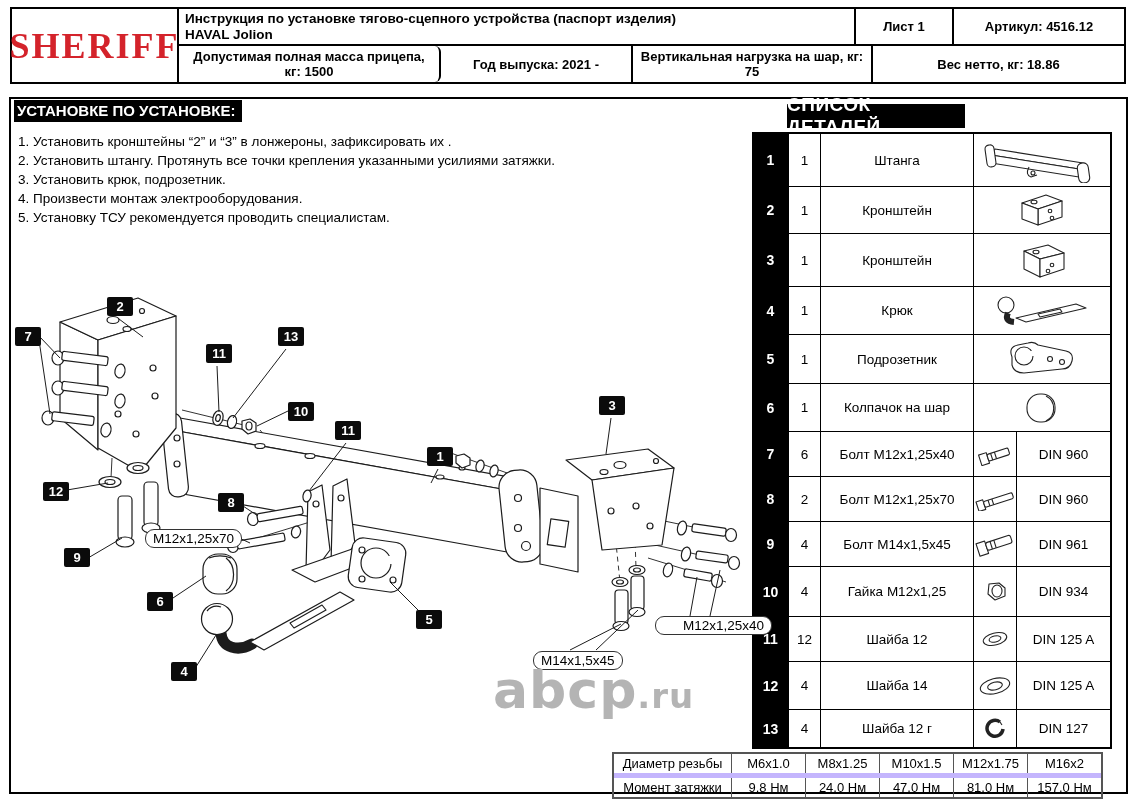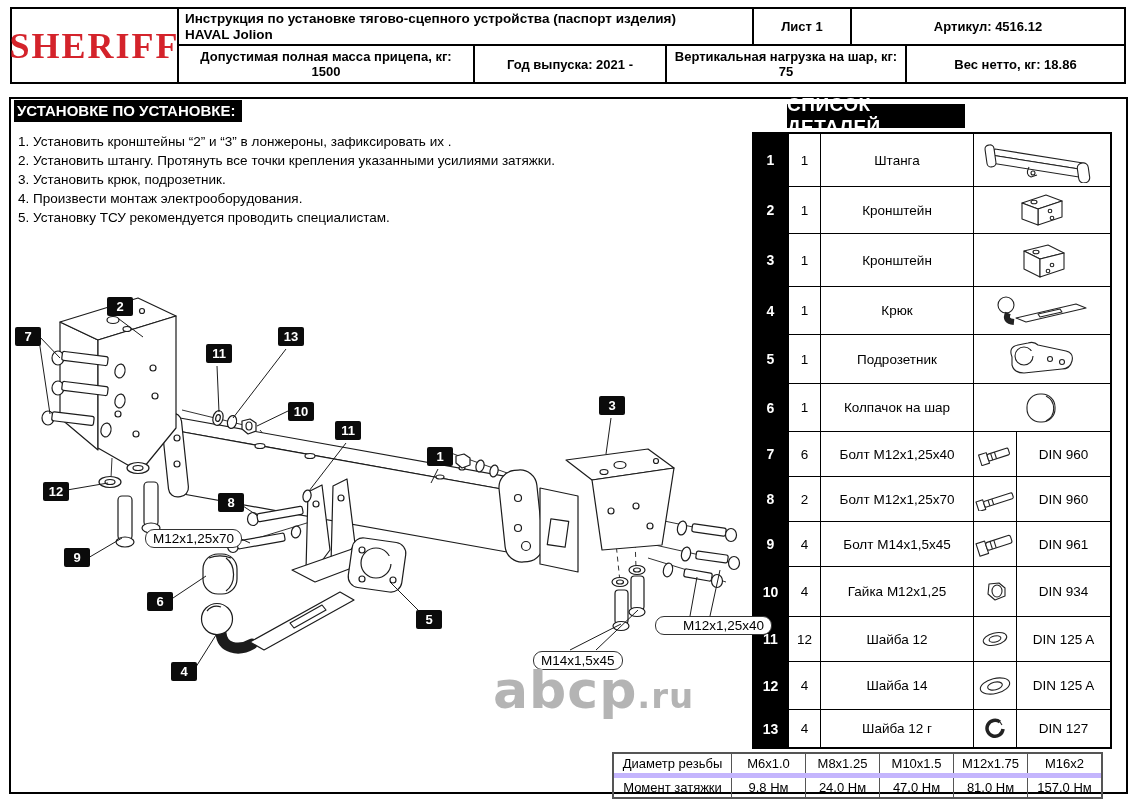--- a/index.html
+++ b/index.html
@@ -11,24 +11,24 @@
   .hcell{box-sizing:border-box;border-right:2px solid #000;}
   #logo-cell{width:167px;display:flex;align-items:center;justify-content:center;}
   #brand{font-family:"Liberation Serif","DejaVu Serif",serif;font-weight:bold;font-size:36px;letter-spacing:2px;}
   #hdr-right{flex:1;display:flex;flex-direction:column;}
   .hrow{display:flex;box-sizing:border-box;}
   .hrow1{height:37px;border-bottom:2px solid #000;}
   .hrow2{height:36px;}
   .hc{box-sizing:border-box;border-right:2px solid #000;display:flex;align-items:center;justify-content:center;
       font-weight:bold;font-size:13px;text-align:center;padding:0 6px;}
   .hc:last-child{border-right:none;}
-  #title-cell{width:575px;flex-direction:column;align-items:flex-start;justify-content:center;line-height:16px;font-size:13.5px;}
+  #title-cell{width:677px;flex-direction:column;align-items:flex-start;justify-content:center;line-height:16px;font-size:13.5px;}
   #sheet-cell{width:98px;}
   #article-cell{flex:1;}
-  #mass-cell{width:296px;}
+  #mass-cell{width:262px;border-radius:6px;}
   #year-cell{width:192px;}
   #load-cell{width:240px;}
   #weight-cell{flex:1;}
 
   
   #frame{position:absolute;left:9px;top:97px;width:1119px;height:697px;border:2px solid #000;box-sizing:border-box;}
 
   
   #instr{position:absolute;left:14px;top:100px;width:700px;}
   #instr-title{display:inline-block;background:#000;color:#fff;font-weight:bold;font-size:15px;padding:2px 7px 3px 3px;}

